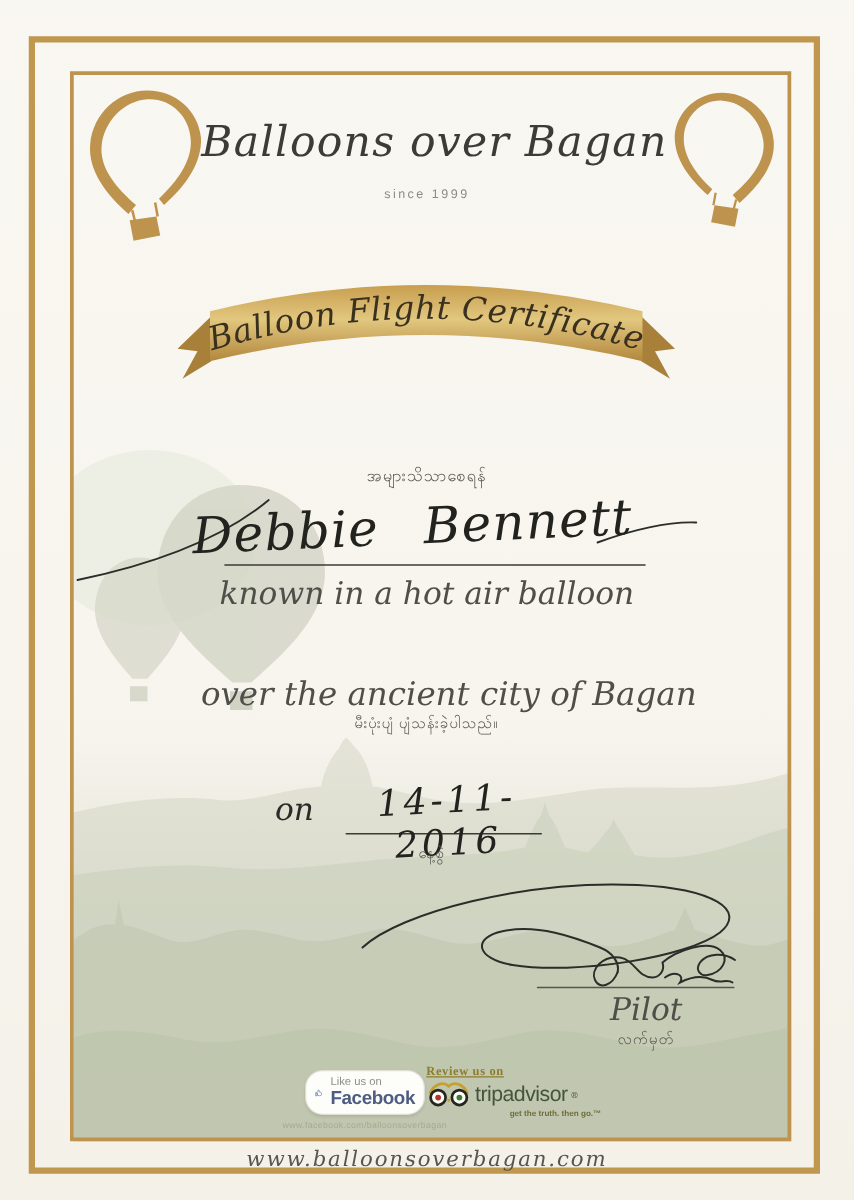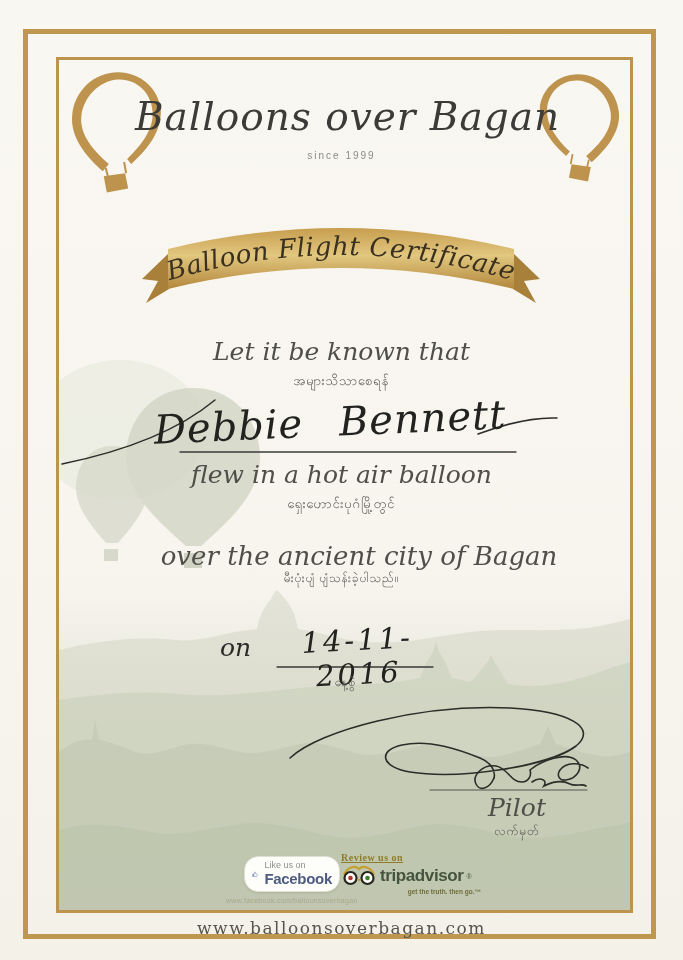--- a/index.html
+++ b/index.html
@@ -5,21 +5,21 @@
   html,body{margin:0;padding:0;background:#efede6;}
   .page{position:relative;width:683px;height:960px;overflow:hidden;
         background:linear-gradient(180deg,#f9f7f1 0%,#f7f5ee 55%,#f4f1e9 100%);
         font-family:"DejaVu Serif",serif;}
   .abs{position:absolute;}
   .center{left:0;right:0;text-align:center;}
   
   .outer-border{left:23px;top:29px;right:27px;bottom:21px;border:5px solid #c0974e;}
   .inner-border{left:56px;top:57px;right:50px;bottom:47px;border:3px solid #bd934d;}
   
-  .title{top:94px;font-size:39px;font-style:italic;color:#3c3b38;letter-spacing:1px;margin-left:12px;}
+  .title{top:94px;font-size:34px;font-style:italic;color:#3c3b38;letter-spacing:1px;margin-left:12px;}
   .since{top:150px;font-size:10px;font-family:"Liberation Sans",sans-serif;color:#8b8b86;letter-spacing:2px;}
   
   .script{font-style:italic;color:#4f4e49;}
   .mm{font-family:Liberation Serif, serif;color:#5c5b55;font-size:13px;letter-spacing:1px;}
   .line1-en{top:337px;font-size:25px;}
   .line1-mm{top:372px;}
   .line2-en{top:460px;font-size:25px;}
   .line2-mm{top:495px;}
   .line3-en{top:541px;font-size:26px;padding-left:35px;}
   .line3-mm{top:570px;font-size:12px;}
@@ -38,26 +38,26 @@
             border:1px solid #e0ded5;border-radius:14px;box-shadow:0 1px 2px rgba(80,80,60,.15);
             display:flex;align-items:center;gap:6px;padding:0 7px;box-sizing:border-box;
             font-family:"Liberation Sans",sans-serif;}
   .fb-lines{display:flex;flex-direction:column;line-height:1.1;}
   .fb-like{font-size:9px;color:#8e8e8a;}
   .fb-name{font-size:15px;font-weight:bold;color:#4d5c80;letter-spacing:-.3px;}
   .ta-block{left:341px;top:852px;width:140px;font-family:"Liberation Sans",sans-serif;}
   .ta-prompt{font-size:10px;font-weight:bold;color:#8d7d2c;
              font-family:"Liberation Serif",serif;letter-spacing:.5px;text-decoration:underline;}
   .ta-row{display:flex;align-items:center;gap:3px;margin-top:1px;}
-  .ta-brand{font-size:17px;font-weight:bold;color:#44543f;letter-spacing:-.4px;}
+  .ta-brand{font-size:17px;font-weight:normal;color:#44543f;letter-spacing:-.4px;}
   .ta-reg{font-size:7px;color:#44543f;vertical-align:super;}
   .ta-tagline{text-align:right;font-size:6.5px;font-weight:bold;color:#6f6f3a;margin-top:0;}
   .fb-url{left:226px;top:897px;font-size:7px;font-family:"Liberation Sans",sans-serif;
           color:#a9a98d;letter-spacing:.3px;}
-  .website{top:918px;font-size:17px;color:#56554e;letter-spacing:1.5px;}
+  .website{top:918px;font-size:17px;font-style:italic;color:#56554e;letter-spacing:1.5px;}
   svg{display:block;}
 </style>
 </head>
 <body>
 
 <div class="page">
 
   <svg class="abs" width="683" height="960" viewBox="0 0 683 960" style="left:0;top:0;">
     <defs>
       <clipPath id="innerClip">
@@ -115,42 +115,40 @@
       <path id="ribbonArc" d="M34,82 Q201,34 368,82" fill="none"></path>
     </defs>
     <path fill="#a9803a" d="M29,56 L2,82 L18,84 L6,106 L29,92 Z"></path>
     <path fill="#a9803a" d="M373,56 L400,82 L384,84 L396,106 L373,92 Z"></path>
     <path fill="url(#goldBand)" d="M28,52 Q201,10 374,52 L374,92 Q201,50 28,92 Z"></path>
     <text font-size="26" font-style="italic" font-family="DejaVu Serif, serif" fill="#39301f" letter-spacing="0.5">
       <textPath href="#ribbonArc" startOffset="50%" text-anchor="middle">Balloon Flight Certificate</textPath>
     </text>
   </svg>
 
-  <div class="abs center script line1-en">Let it be known that</div>
   <div class="abs center mm line1-mm">အများသိသာစေရန်</div>
 
   <svg class="abs" width="683" height="960" viewBox="0 0 683 960" style="left:0;top:0;pointer-events:none;">
     <g stroke="#2c2c29" stroke-width="1.5" fill="none" stroke-linecap="round">
       <path d="M215,400 C185,425 140,448 62,464"></path>
       <path d="M478,434 C505,424 535,417 557,418"></path>
       <path d="M180,452 L516,452" stroke="#3b3b37" stroke-width="1.3"></path>
       <path d="M277,667 L433,667" stroke="#3b3b37" stroke-width="1.3"></path>
       <path d="M430,790 L587,790" stroke="#55554f" stroke-width="1.2"></path>
       <g stroke-width="1.6">
         <path d="M290,758 C320,730 420,704 510,708 C570,711 598,728 576,746 C550,766 460,780 410,772 C380,767 378,750 402,745 C430,739 460,750 480,758 C490,762 496,770 494,778"></path>
         <path d="M494,778 C490,788 480,792 476,784 C472,776 482,764 496,766 C508,768 510,782 522,782 C528,782 532,776 530,770 C542,760 566,752 576,760 C584,767 578,778 566,780 C560,781 556,776 560,770 C566,762 580,762 588,768"></path>
         <path d="M532,782 C540,776 548,780 544,786 C552,782 562,780 570,784 C576,787 582,783 586,786"></path>
       </g>
     </g>
   </svg>
 
   <div class="abs hand passenger">Debbie Bennett</div>
 
-  <div class="abs center script line2-en">flew in a hot air balloon</div>
-  <div class="abs center mm line2-mm">ရှေးဟောင်းပုဂံမြို့တွင်</div>
+  <div class="abs center script line2-en">known in a hot air balloon</div>
 
   <div class="abs center script line3-en">over the ancient city of Bagan</div>
   <div class="abs center mm line3-mm">မီးပုံးပျံ ပျံသန်းခဲ့ပါသည်။</div>
 
   <div class="abs script on-word">on</div>
   <div class="abs hand date-value">14-11-2016</div>
   <div class="abs center mm date-mm">နေ့စွဲ</div>
 
   <div class="abs script pilot-label">Pilot</div>
   <div class="abs mm pilot-mm">လက်မှတ်</div>

